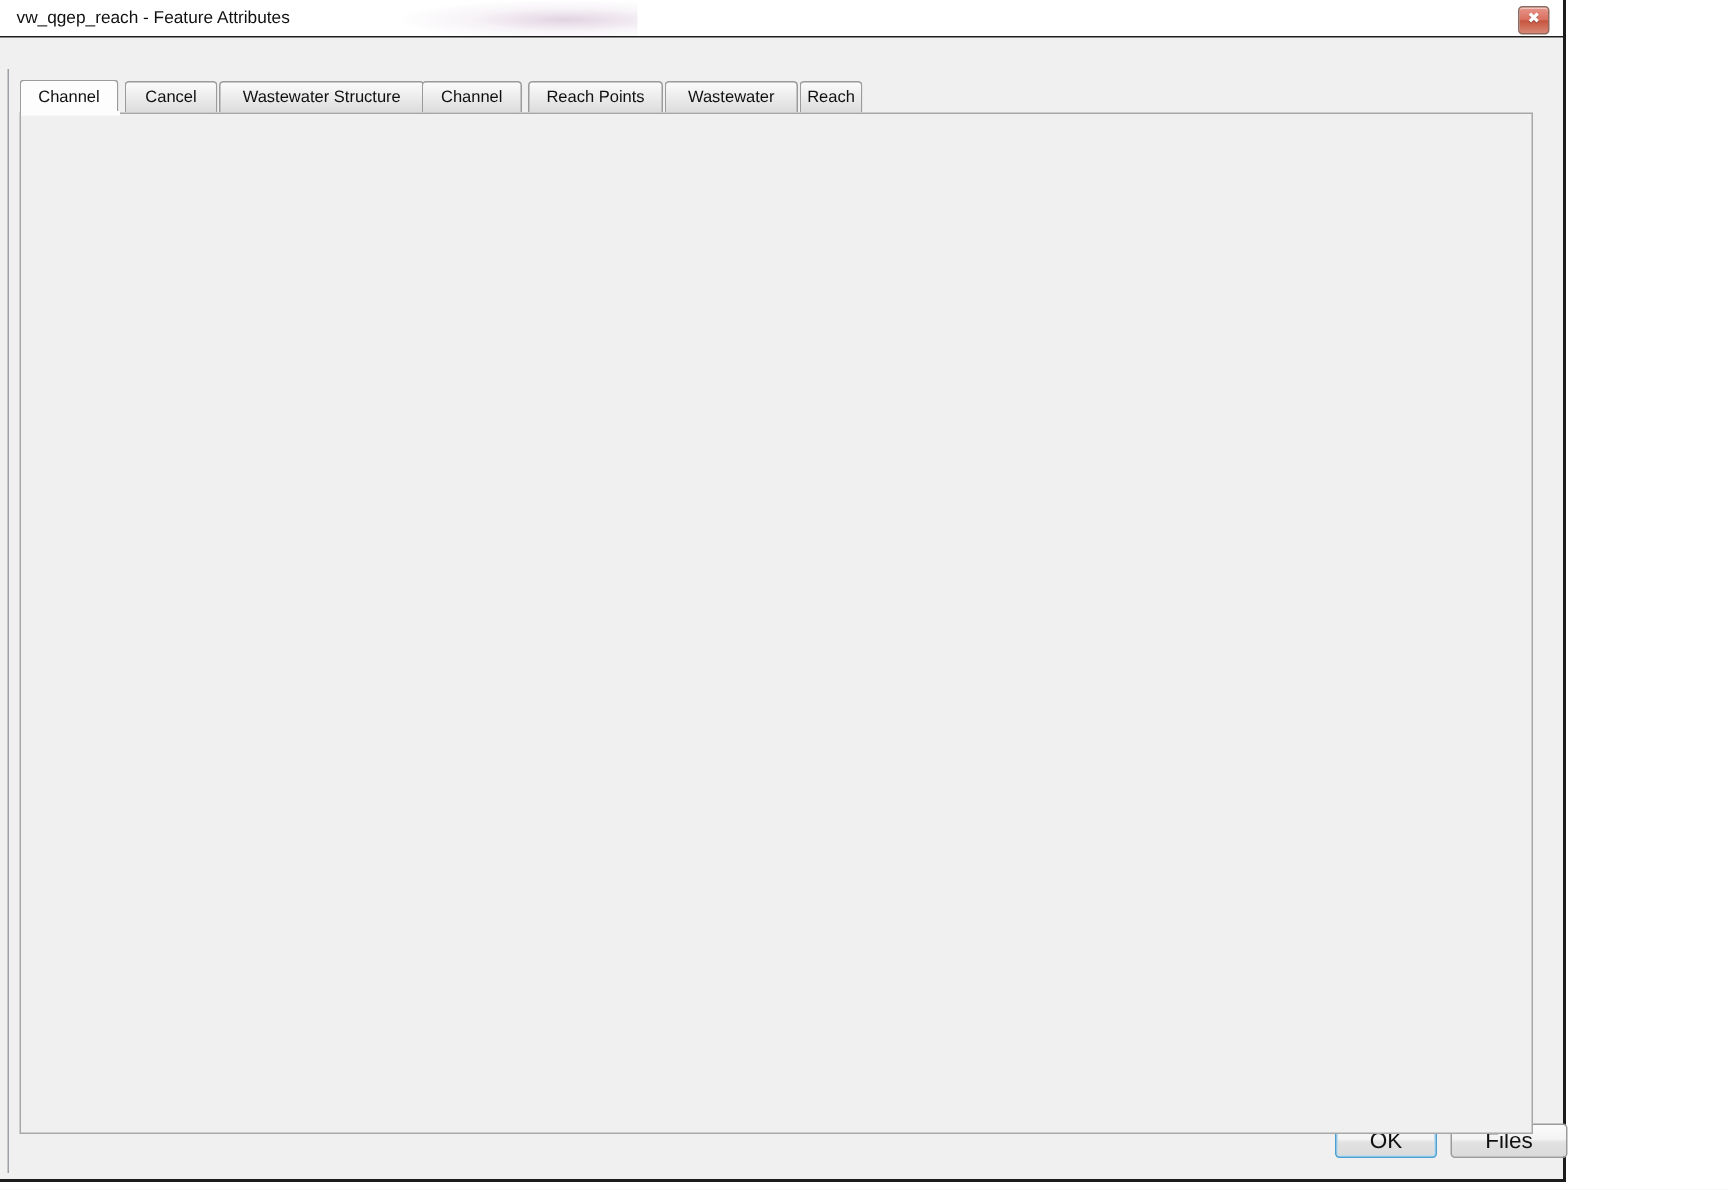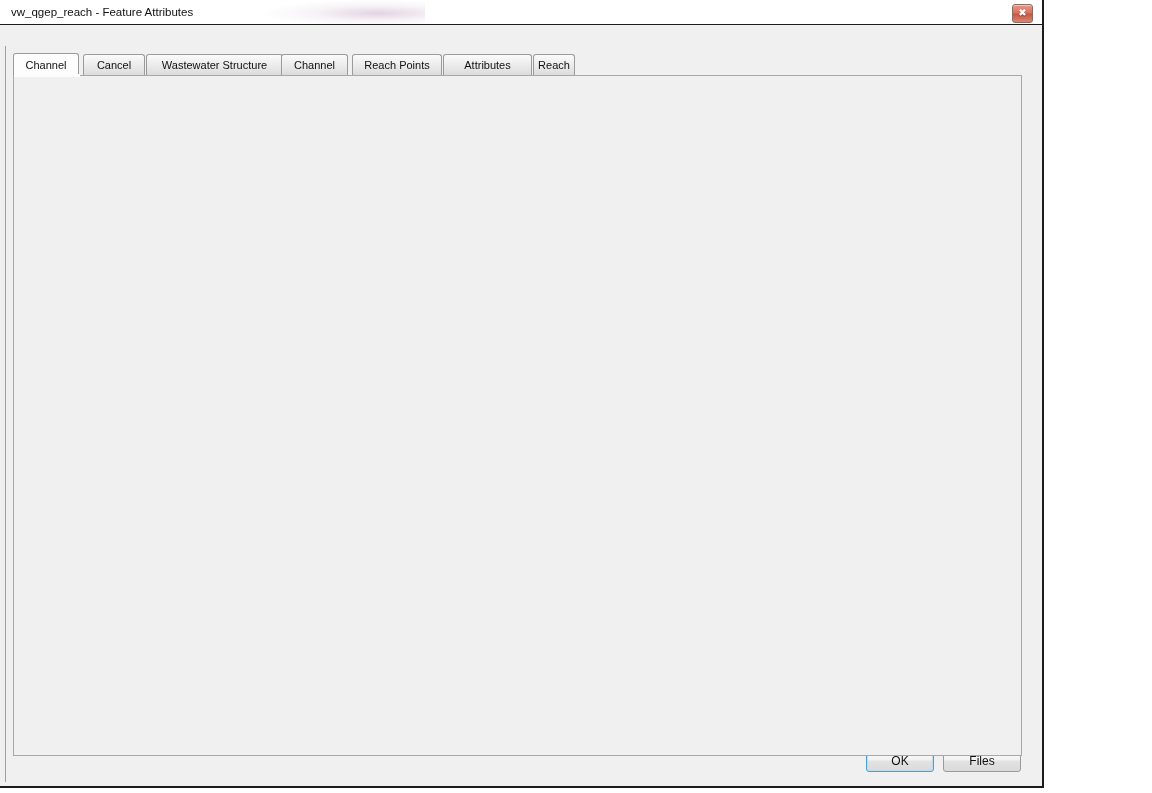--- a/index.html
+++ b/index.html
@@ -181,23 +181,23 @@
   .textarea{
     position:absolute;background:#ffffff;border:1px solid #b6b6b6;border-top-color:#9c9c9c;
     font-size:11px;color:#101010;padding:3px 4px;box-sizing:border-box;line-height:14px;
     overflow:hidden;
   }
   
   .btn{
     position:absolute;height:23px;
     background:linear-gradient(180deg,#fbfbfb 0%,#f3f3f3 45%,#e2e2e2 55%,#dadada 100%);
     border:1px solid #9b9b9b;border-radius:3px;
-    font-size:12px;color:#101010;
+    font-size:15px;color:#101010;
     display:flex;align-items:center;justify-content:center;
-    box-sizing:border-box;cursor:pointer;
+    box-sizing:border-box;cursor:pointer;margin-left:24px;
   }
   .btn.default{
     border:1px solid #4a9fd4;
     box-shadow:0 0 0 1px #bcdcef inset;
   }
   #footer-sep{
     position:absolute;left:7px;top:715px;width:1009px;height:1px;background:#f0f0f0;
   }
   
   #caret{
@@ -222,21 +222,21 @@
 
 
   <div id="client">
 
     <div id="tabstrip">
       <div class="tab active" style="left:0px;width:66px;">Channel</div>
       <div class="tab" style="left:70px;width:62px;">Cancel</div>
       <div class="tab" style="left:133px;width:137px;">Wastewater Structure</div>
       <div class="tab" style="left:268px;width:67px;">Channel</div>
       <div class="tab" style="left:339px;width:90px;">Reach Points</div>
-      <div class="tab" style="left:430px;width:89px;">Attributes</div>
+      <div class="tab" style="left:430px;width:89px;">Wastewater</div>
       <div class="tab" style="left:520px;width:42px;">Reach</div>
     </div>
 
     <div id="tabpanel"></div>
     <div id="tabpanel-cover"></div>
 
     <div class="lbl" style="left:30px;top:53px;">identifier</div>
     <div class="field txt" style="left:159px;top:48px;width:823px;">00000000RE017363</div>
     <div class="clr-icon" style="left:962px;top:52px;">
         <span>✖</span>

